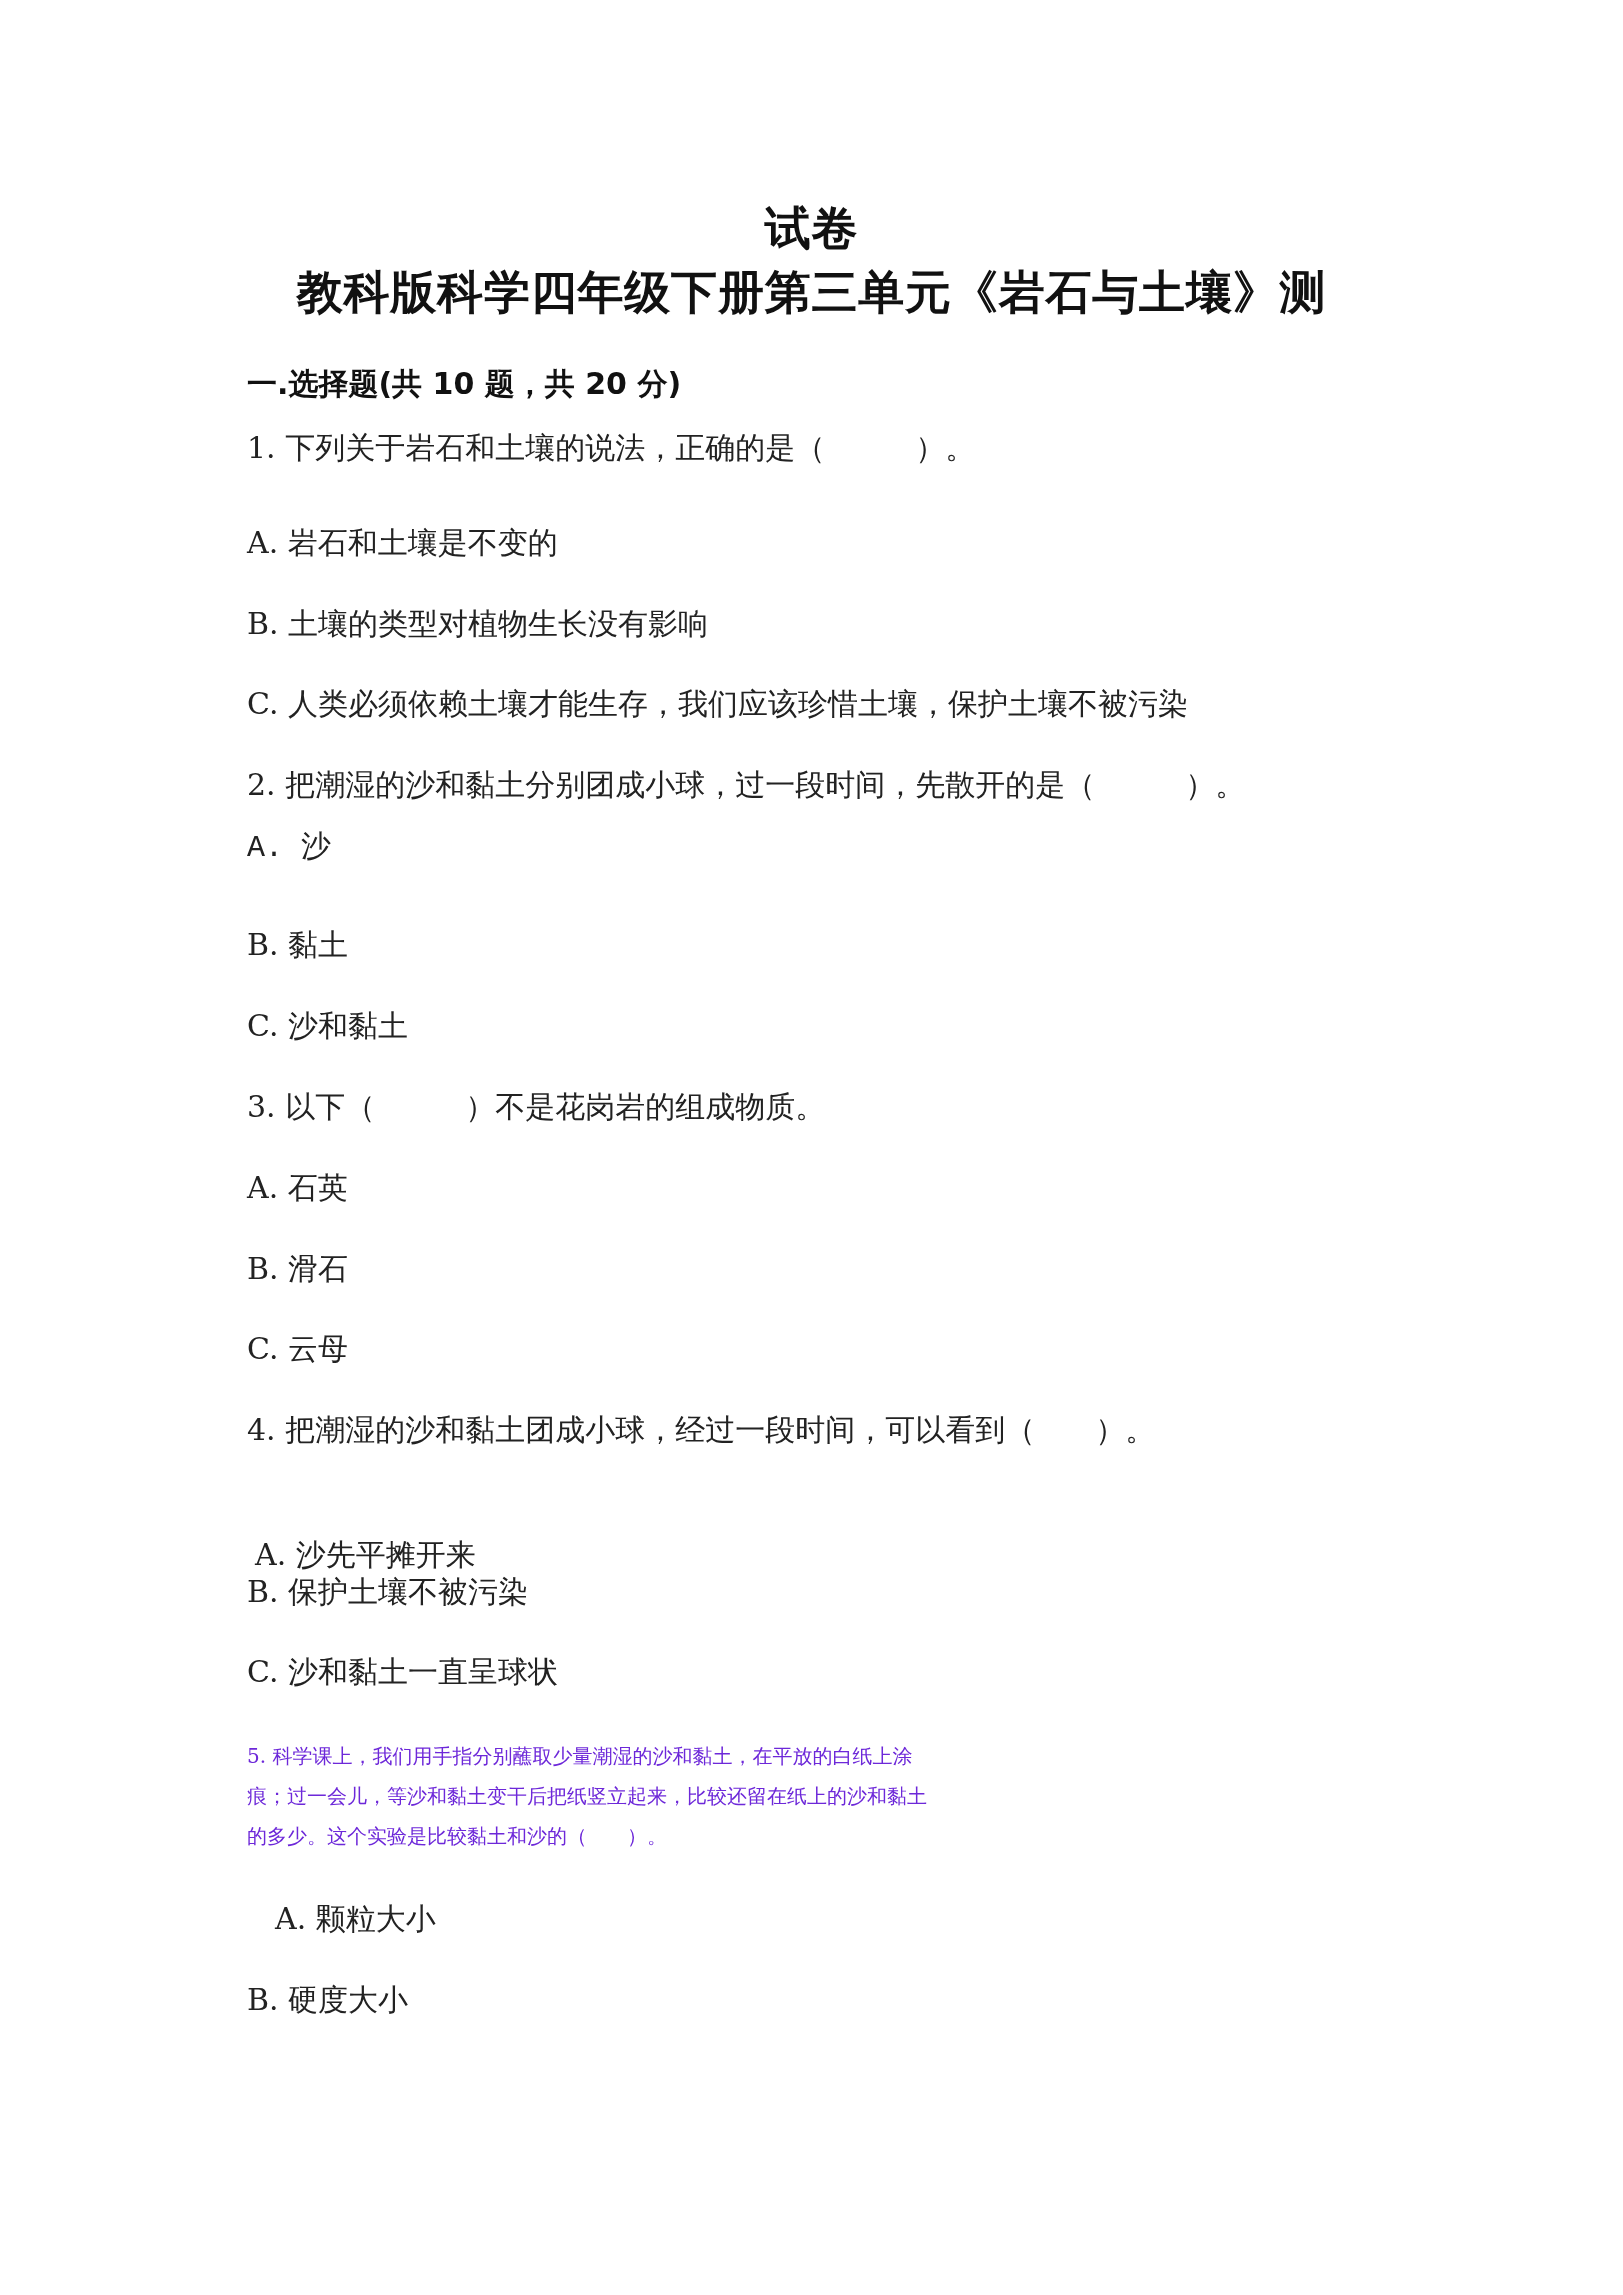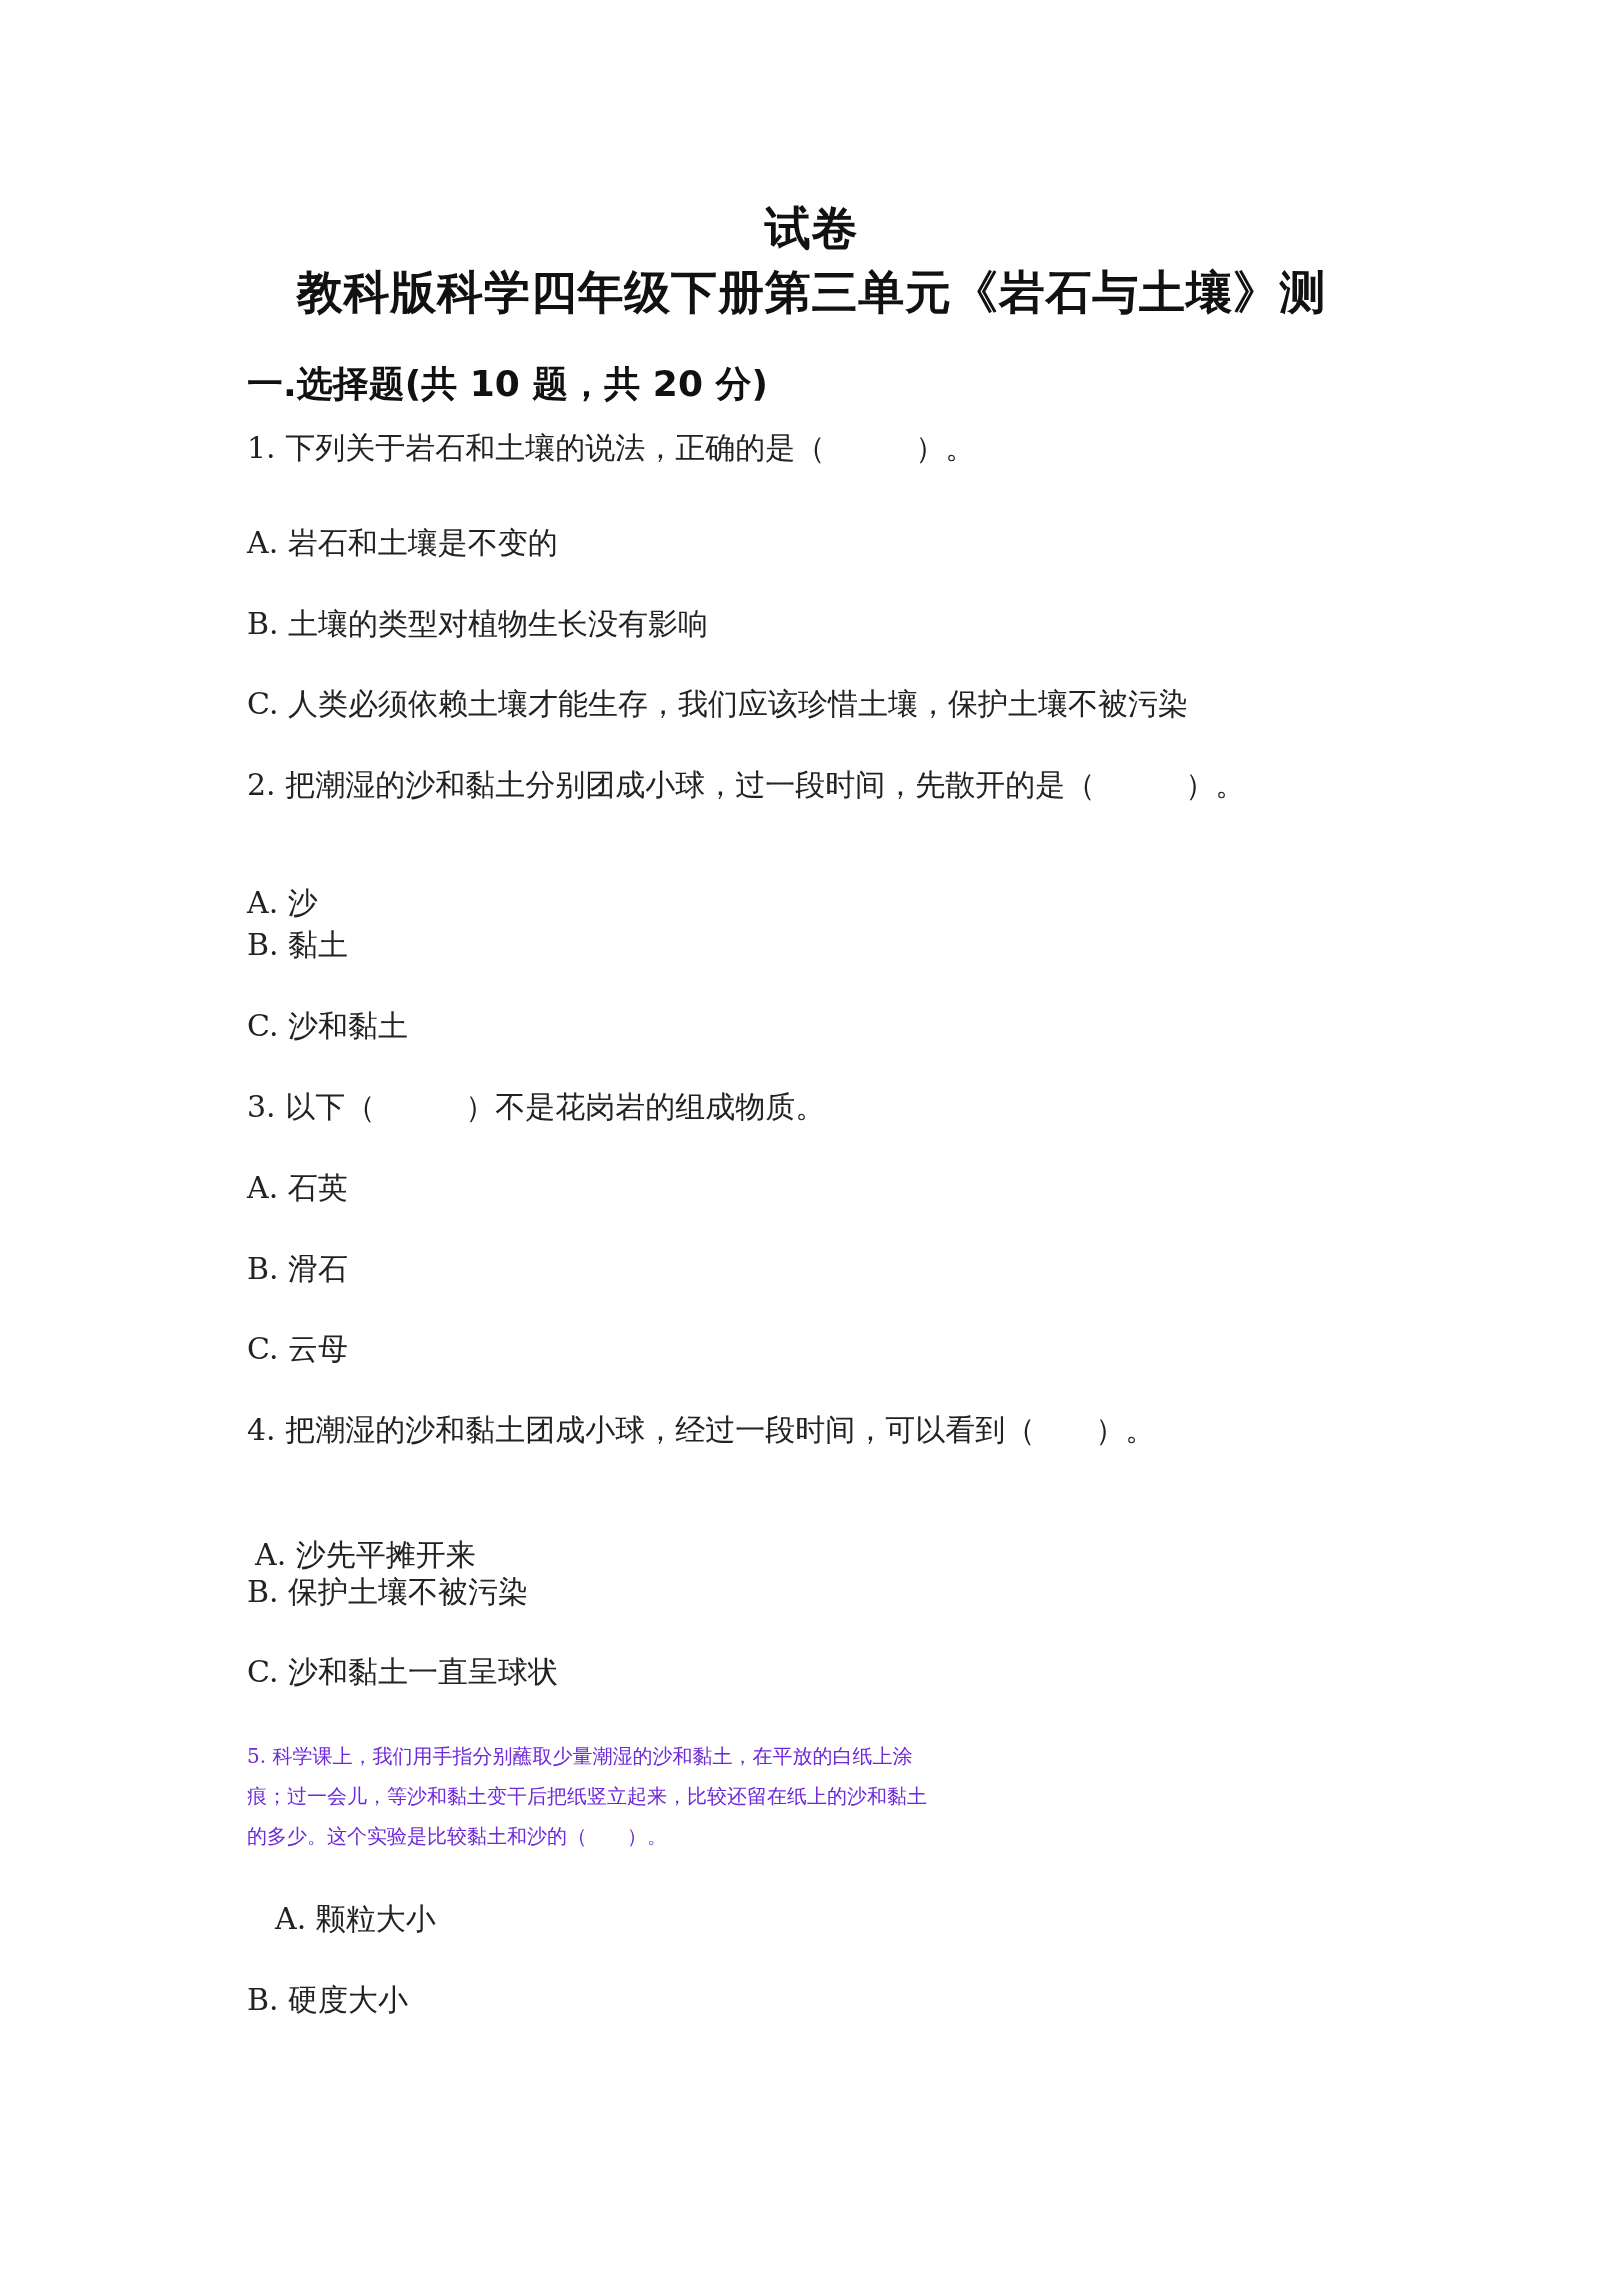--- a/index.html
+++ b/index.html
@@ -33,21 +33,21 @@
       line-height: 64px;
       color: #111;
       letter-spacing: 0.8px;
     }
     .section-heading {
       position: absolute;
       left: 247px;
       top: 365px;
       font-family: "DejaVu Sans", "Liberation Sans", sans-serif;
       font-weight: bold;
-      font-size: 36px;
+      font-size: 30px;
       line-height: 37px;
       color: #111;
     }
     .line {
       position: absolute;
       left: 247px;
       font-size: 30px;
       line-height: 41px;
       color: #222;
       white-space: nowrap;
@@ -72,21 +72,21 @@
   </div>
 
   <div class="section-heading">一.选择题(共 10 题，共 20 分)</div>
 
   <div class="line" style="top:427px;">1. 下列关于岩石和土壤的说法，正确的是（　　　）。</div>
   <div class="line" style="top:522px;">A. 岩石和土壤是不变的</div>
   <div class="line" style="top:603px;">B. 土壤的类型对植物生长没有影响</div>
   <div class="line" style="top:683px;">C. 人类必须依赖土壤才能生存，我们应该珍惜土壤，保护土壤不被污染</div>
 
   <div class="line" style="top:764px;">2. 把潮湿的沙和黏土分别团成小球，过一段时间，先散开的是（　　　）。</div>
-  <div class="line" style="top:882px;">A. 沙</div>
+  <div class="line" style="top:828px;font-family:Liberation Mono, monospace;">A. 沙</div>
   <div class="line" style="top:924px;">B. 黏土</div>
   <div class="line" style="top:1005px;">C. 沙和黏土</div>
 
   <div class="line" style="top:1086px;">3. 以下（　　　）不是花岗岩的组成物质。</div>
   <div class="line" style="top:1167px;">A. 石英</div>
   <div class="line" style="top:1248px;">B. 滑石</div>
   <div class="line" style="top:1328px;">C. 云母</div>
 
   <div class="line" style="top:1409px;">4. 把潮湿的沙和黏土团成小球，经过一段时间，可以看到（　　）。</div>
   <div class="line" style="top:1534px;margin-left:8px;">A. 沙先平摊开来</div>

